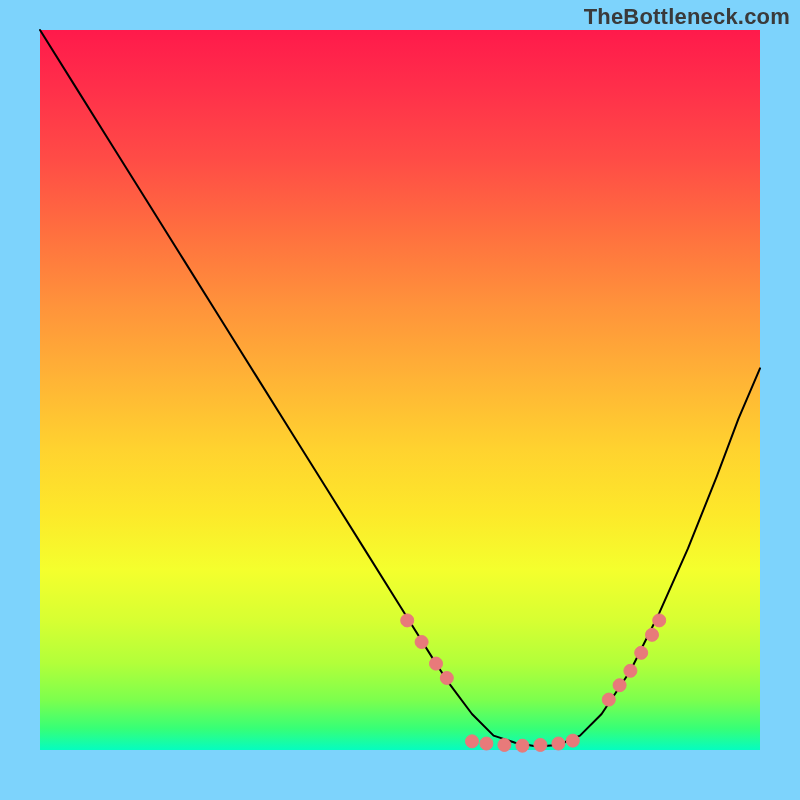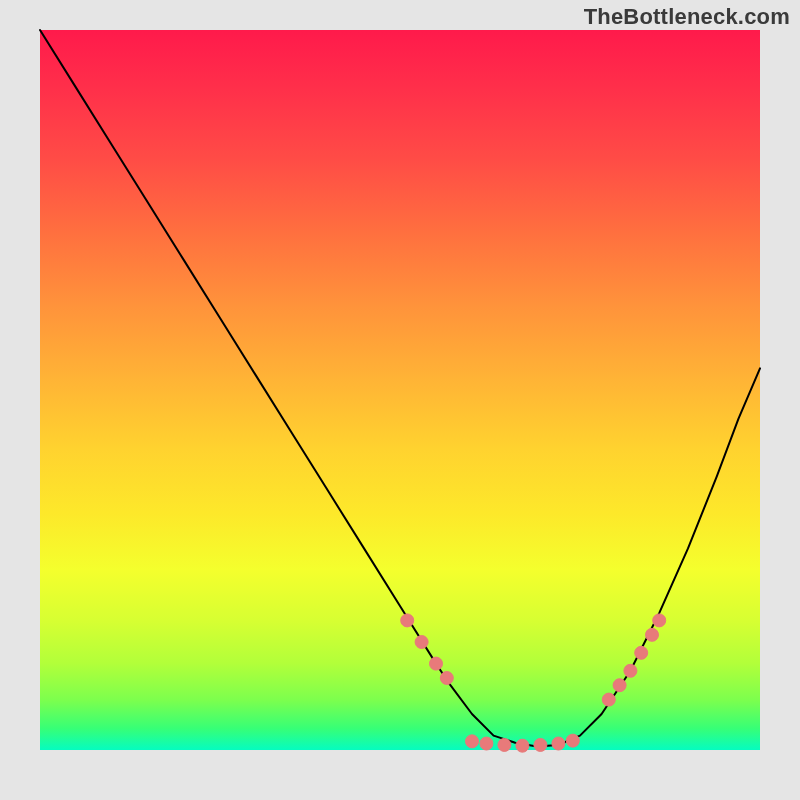--- a/index.html
+++ b/index.html
@@ -8,21 +8,21 @@
     width: 800px;
     height: 800px;
     background: #000000;
     overflow: hidden;
     font-family: Arial, Helvetica, sans-serif;
   }
   .stage {
     position: relative;
     width: 800px;
     height: 800px;
-    background: #e5e5e5;
+    background: #7dd3fc;
   }
   .watermark {
     position: absolute;
     top: 4px;
     right: 10px;
     font-size: 22px;
     font-weight: 600;
     color: #3a3a3a;
     letter-spacing: 0.2px;
     user-select: none;

